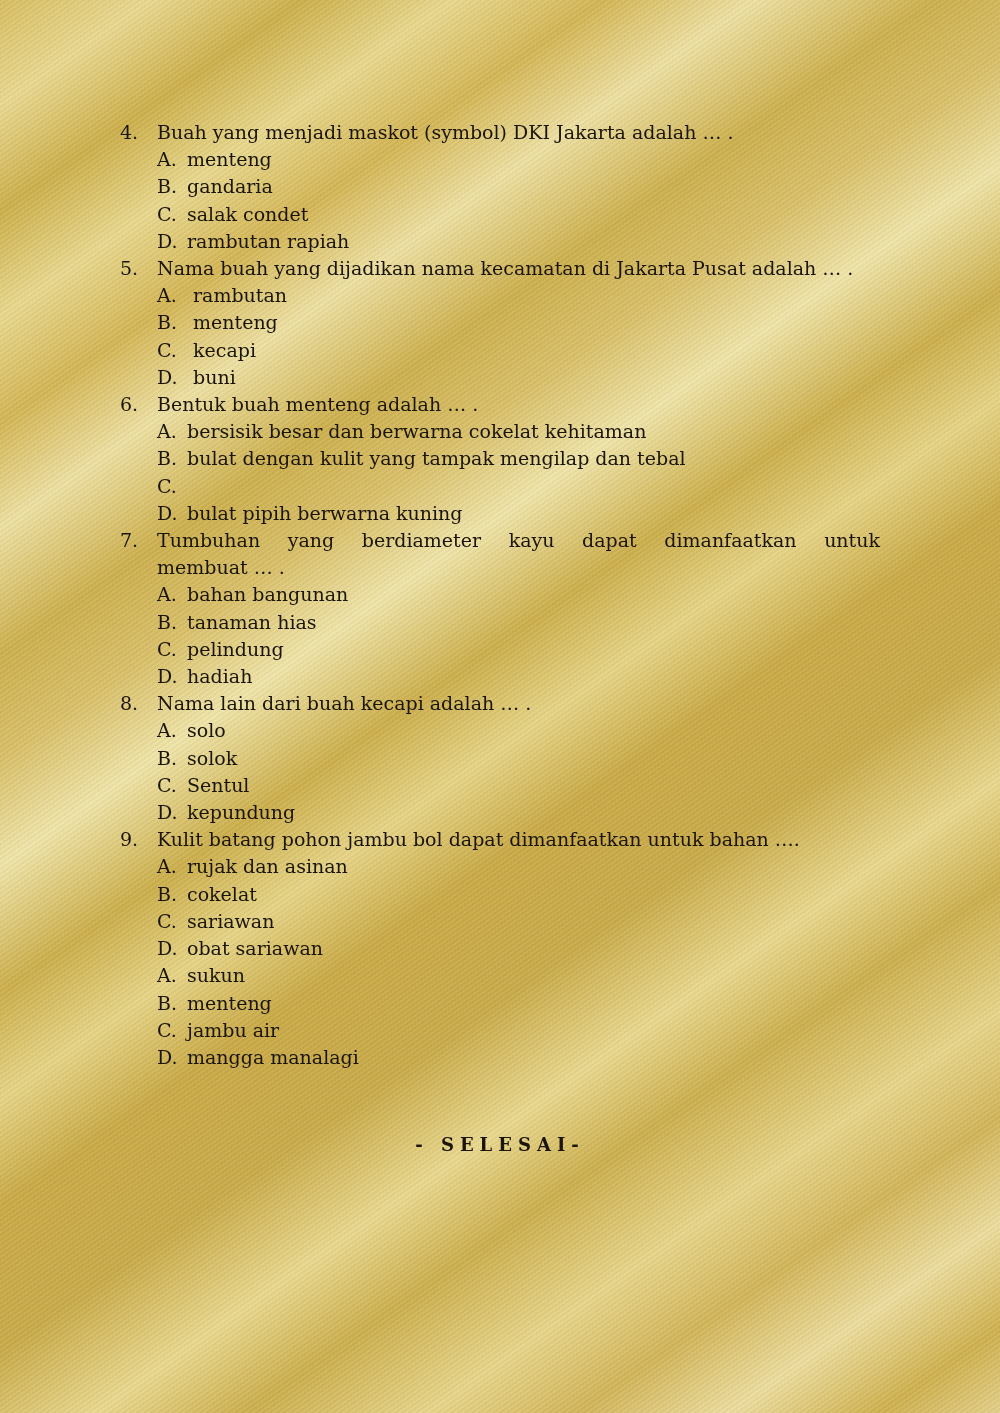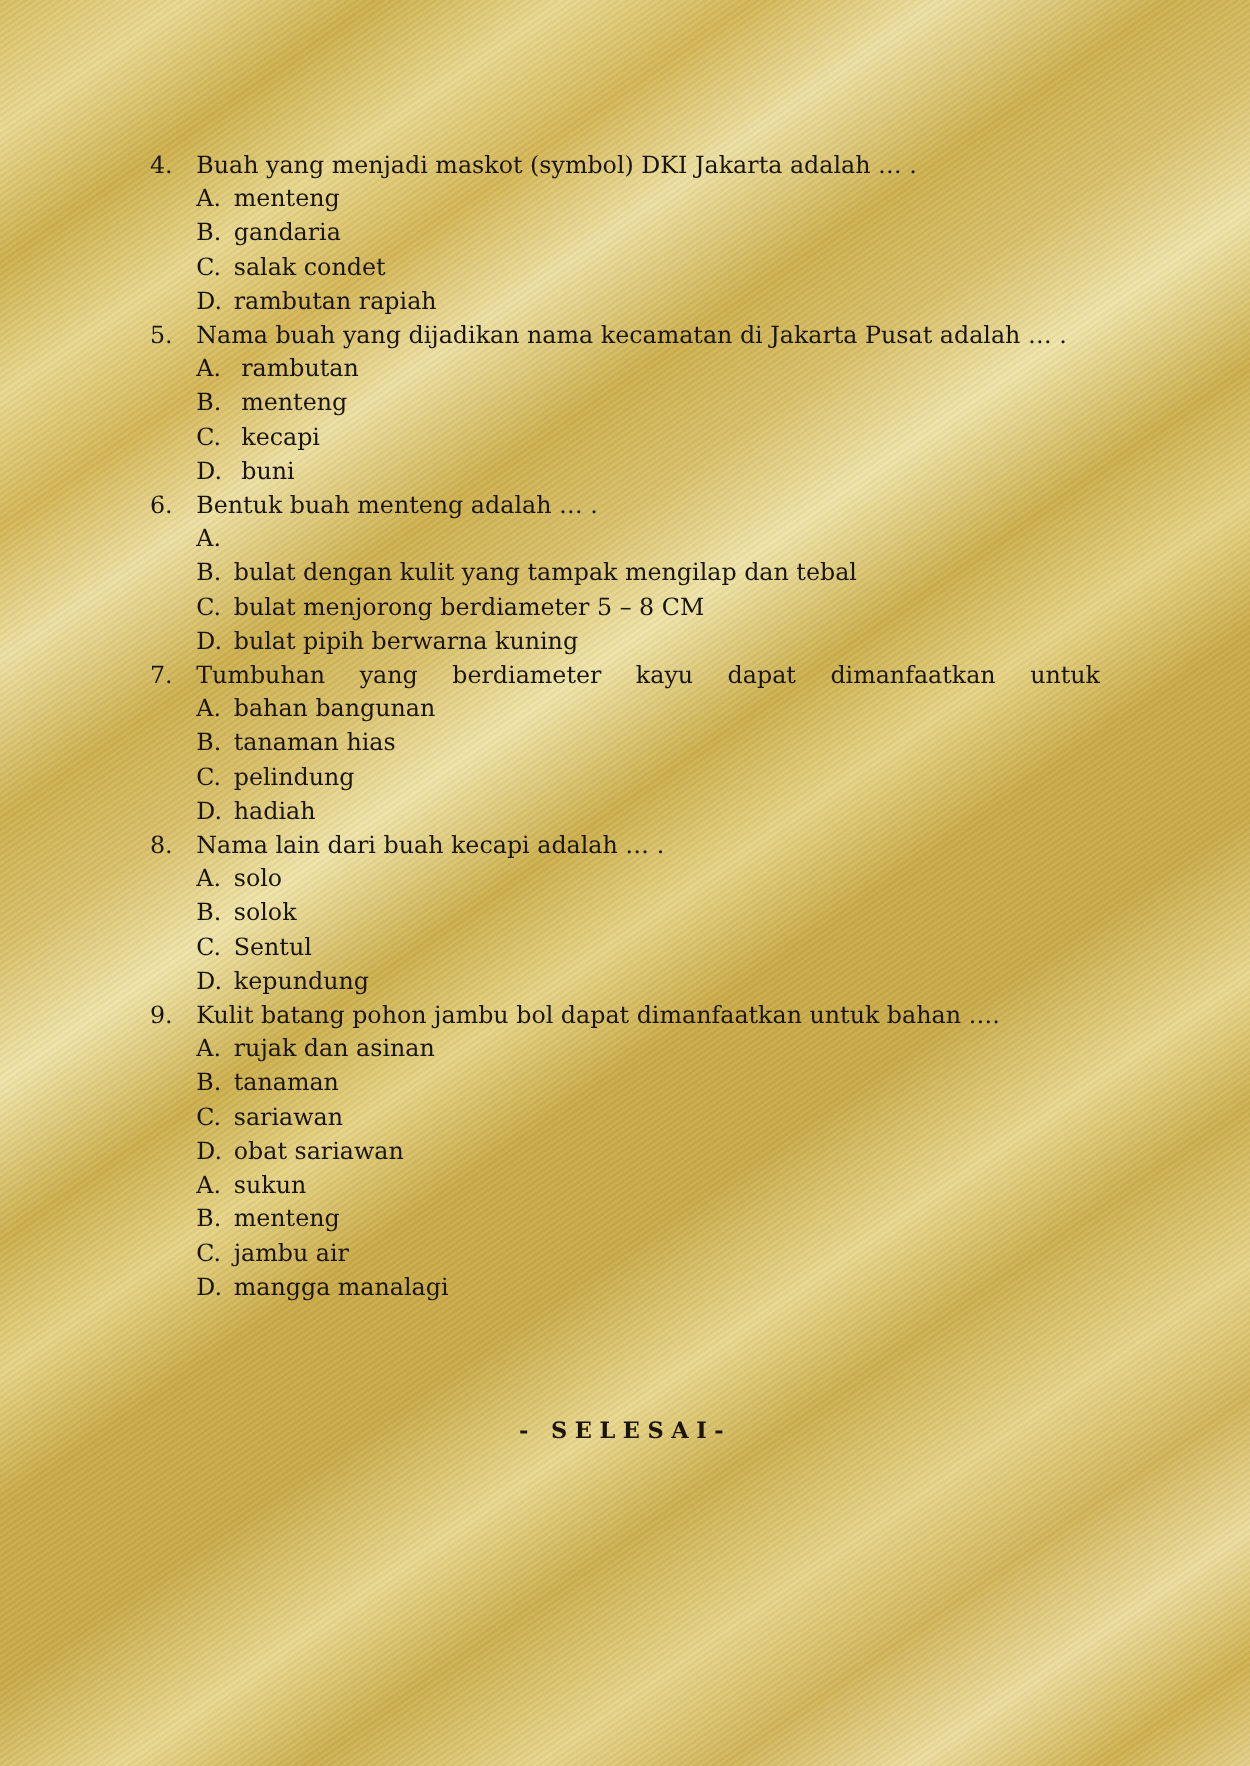--- a/index.html
+++ b/index.html
@@ -125,40 +125,41 @@
         </div>
     </div>
 
     <div>
       <div class="question-row">
         <span class="q-num">6.</span>
         <span class="q-text">Bentuk buah menteng adalah … .</span>
       </div>
       <div class="option-row">
           <span class="opt-letter">A.</span>
+          <span>bersisik besar dan berwarna cokelat kehitaman</span>
         </div>
       <div class="option-row">
           <span class="opt-letter">B.</span>
           <span>bulat dengan kulit yang tampak mengilap dan tebal</span>
         </div>
       <div class="option-row">
           <span class="opt-letter">C.</span>
-          <span>bulat menjorong berdiameter 5 – 8 CM</span>
         </div>
       <div class="option-row">
           <span class="opt-letter">D.</span>
           <span>bulat pipih berwarna kuning</span>
         </div>
     </div>
 
     <div>
       <div class="question-row">
         <span class="q-num">7.</span>
         <span class="q-text justify">Tumbuhan yang berdiameter kayu dapat dimanfaatkan untuk</span>
       </div>
+      <div class="cont">membuat … .</div>
       <div class="option-row">
           <span class="opt-letter">A.</span>
           <span>bahan bangunan</span>
         </div>
       <div class="option-row">
           <span class="opt-letter">B.</span>
           <span>tanaman hias</span>
         </div>
       <div class="option-row">
           <span class="opt-letter">C.</span>
@@ -197,21 +198,21 @@
       <div class="question-row">
         <span class="q-num">9.</span>
         <span class="q-text">Kulit batang pohon jambu bol dapat dimanfaatkan untuk bahan ….</span>
       </div>
       <div class="option-row">
           <span class="opt-letter">A.</span>
           <span>rujak dan asinan</span>
         </div>
       <div class="option-row">
           <span class="opt-letter">B.</span>
-          <span>tanaman</span>
+          <span>cokelat</span>
         </div>
       <div class="option-row">
           <span class="opt-letter">C.</span>
           <span>sariawan</span>
         </div>
       <div class="option-row">
           <span class="opt-letter">D.</span>
           <span>obat sariawan</span>
         </div>
     </div>

